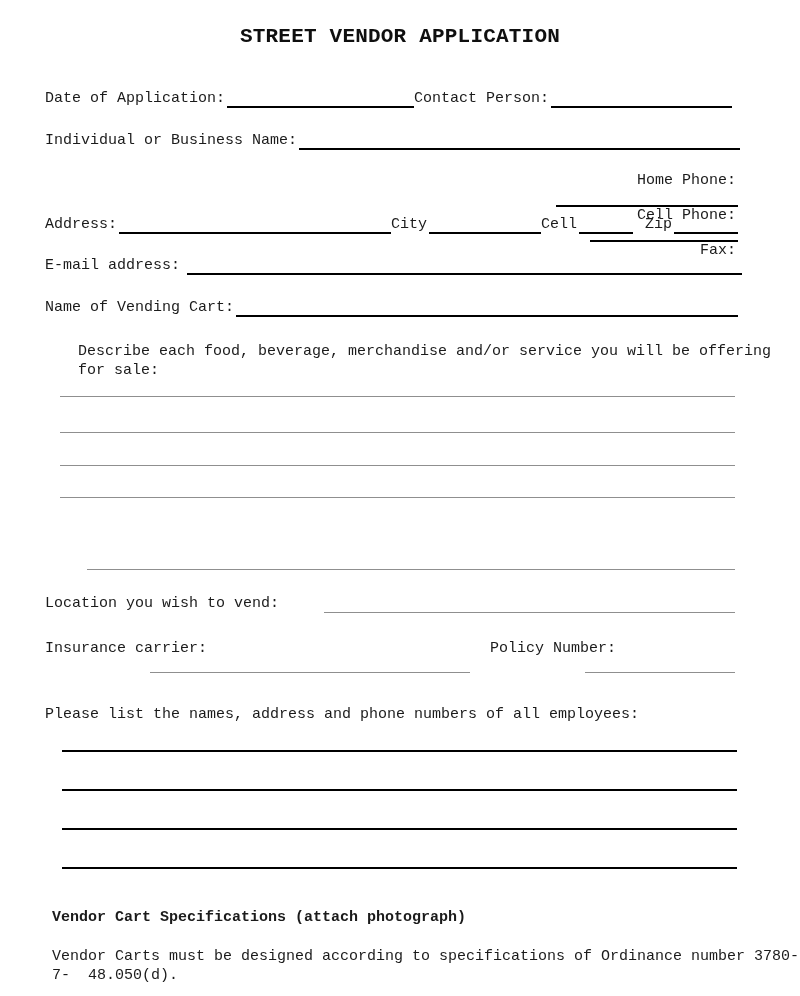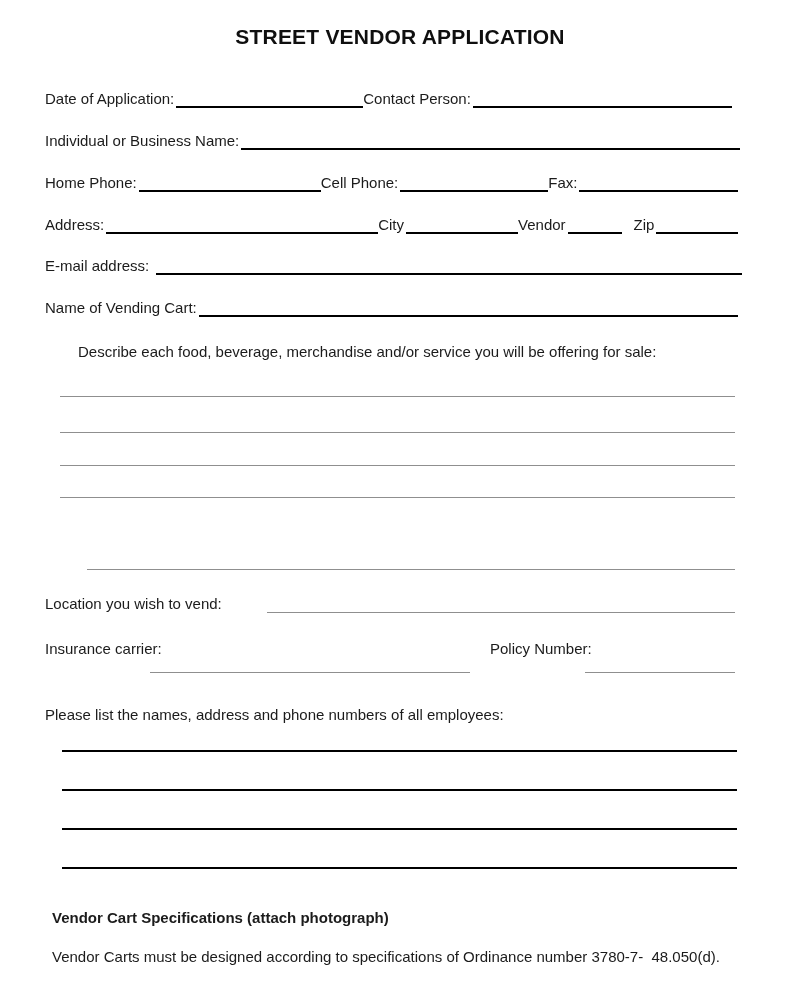--- a/index.html
+++ b/index.html
@@ -3,21 +3,21 @@
 <meta charset="utf-8">
 <style>
   * { box-sizing: border-box; margin: 0; padding: 0; }
   html, body { background: #ffffff; }
   .page {
     position: relative;
     width: 800px;
     height: 996px;
     margin: 0 auto;
     background: #ffffff;
-    font-family: Liberation Sans, sans-serif;
+    font-family: Liberation Mono, monospace;
     font-size: 15px;
     color: #1b1b1b;
     overflow: hidden;
     padding-left: 23px;
   }
   .title {
     position: absolute;
     top: 25px; left: 0; right: 0;
     text-align: center;
     font-size: 21px;
@@ -55,35 +55,35 @@
     <span class="fill" style="width:187px;"></span>
     <span class="label">Contact Person:</span>
     <span class="fill grow"></span>
   </div>
 
   <div class="row" style="top:130px;">
     <span class="label">Individual or Business Name:</span>
     <span class="fill grow"></span>
   </div>
 
-  <div class="row" style="top:172px; right:62px;">
+  <div class="row" style="top:172px; right:62px;flex-direction:column;">
     <span class="label">Home Phone:</span>
     <span class="fill" style="width:182px;"></span>
     <span class="label">Cell Phone:</span>
     <span class="fill" style="width:148px;"></span>
     <span class="label">Fax:</span>
     <span class="fill grow"></span>
   </div>
 
   <div class="row" style="top:214px; right:62px;">
     <span class="label">Address:</span>
     <span class="fill" style="width:272px;"></span>
     <span class="label">City</span>
     <span class="fill" style="width:112px;"></span>
-    <span class="label">Vendor</span>
+    <span class="label">Cell</span>
     <span class="fill" style="width:54px;"></span>
     <span class="label" style="margin-left:12px;">Zip</span>
     <span class="fill grow"></span>
   </div>
 
   <div class="row" style="top:255px; right:58px;">
     <span class="label">E-mail address:</span>
     <span class="fill grow" style="margin-left:5px;"></span>
   </div>
 

